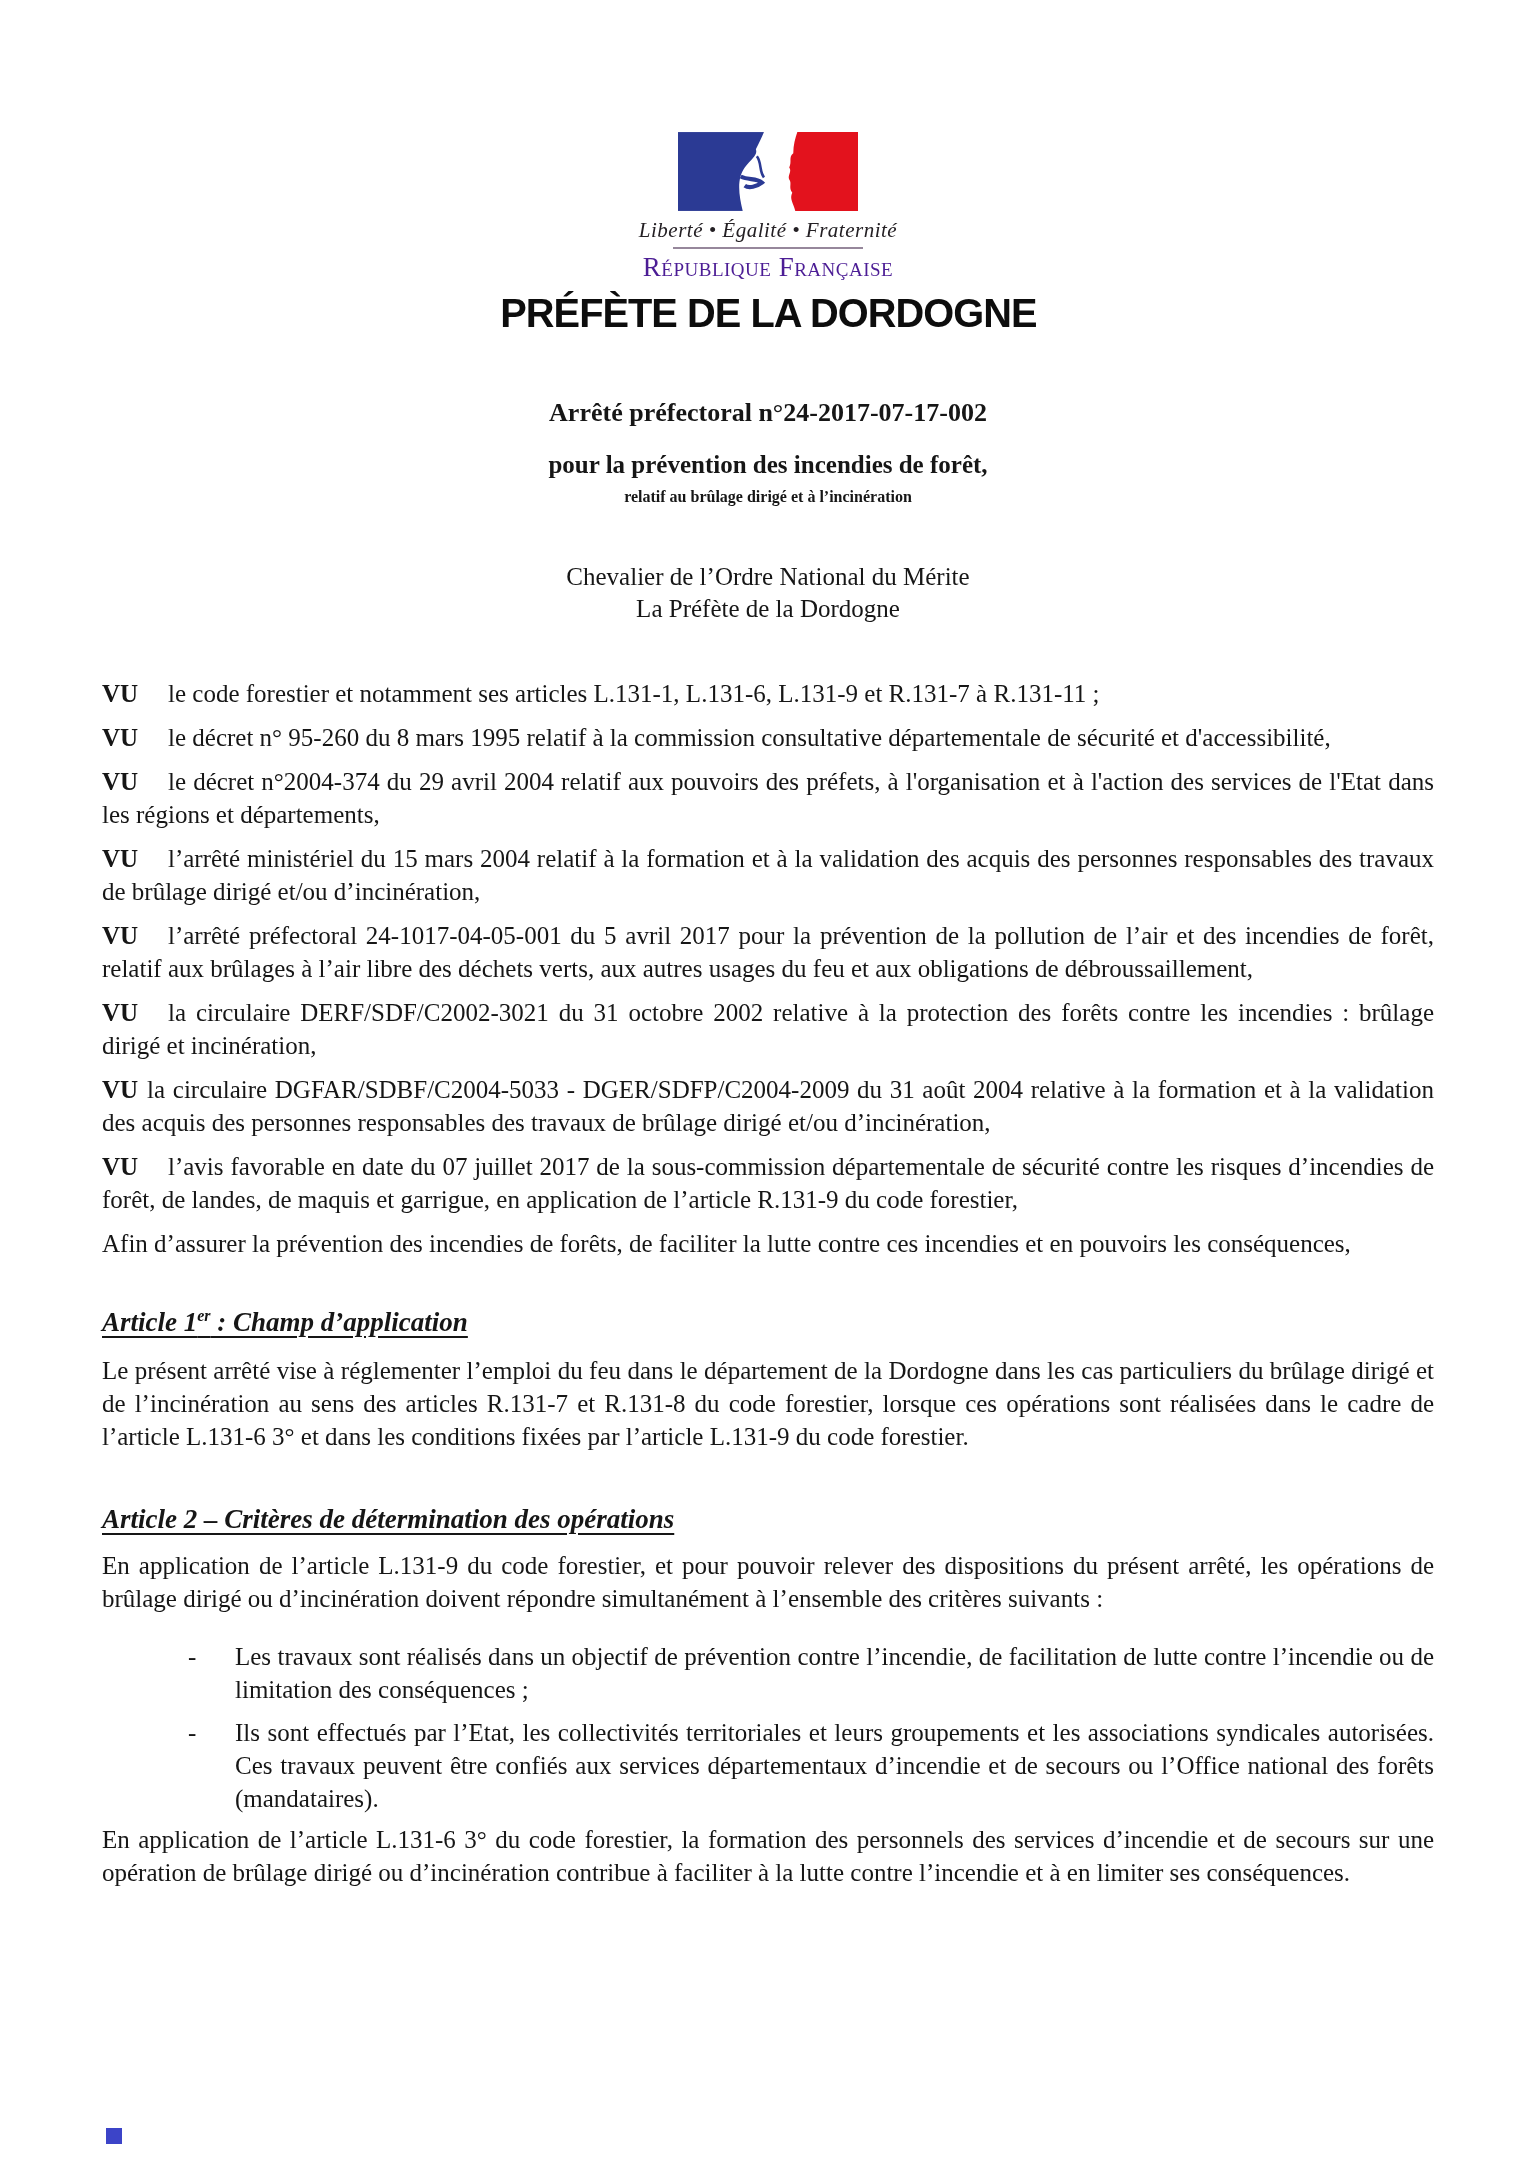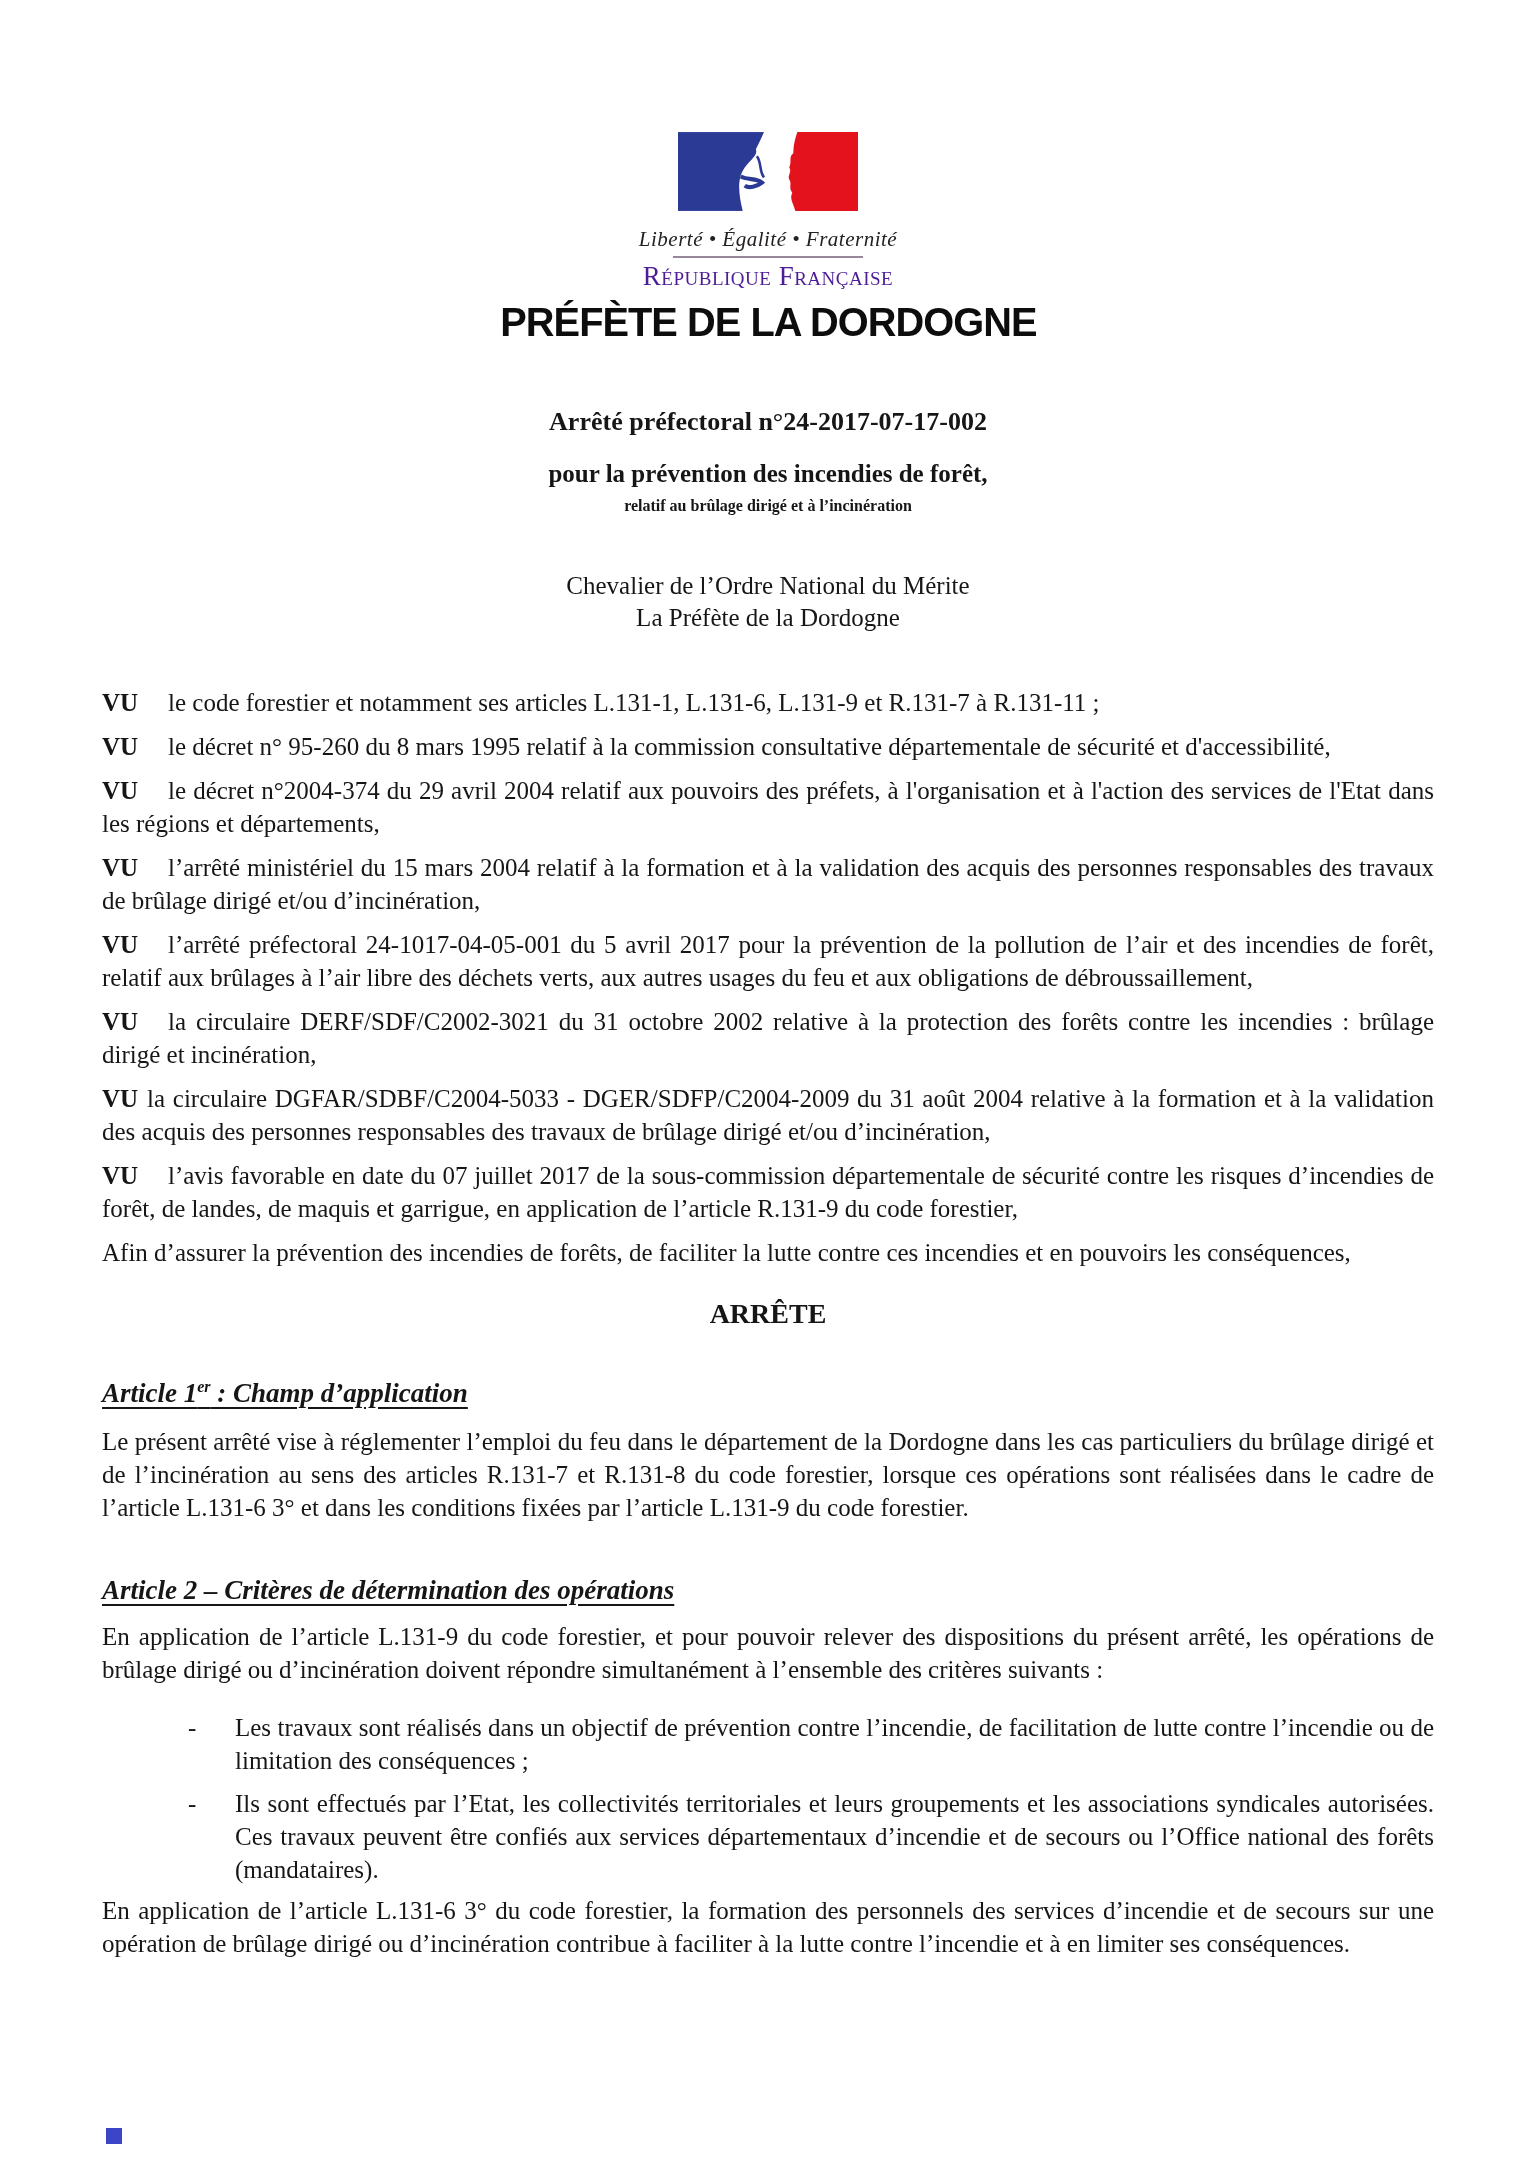--- a/index.html
+++ b/index.html
@@ -11,21 +11,21 @@
     font-family:"Liberation Serif", serif;
     color:#161616;
     overflow:hidden;
   }
   .content { margin:0 102px; }
 
   
   .header-block { padding-top:132px; text-align:center; }
   .flag-logo { display:block; margin:0 auto; width:180px; height:79px; }
   .motto {
-    margin-top:16px; font-style:italic; font-size:21px; color:#242024;
+    margin-top:7px; font-style:italic; font-size:21px; color:#242024;
     letter-spacing:0.5px;
   }
   .motto-rule { width:190px; height:2px; background:#96879b; margin:4px auto 3px; }
   .republic {
     font-variant:small-caps; font-size:27px; color:#4c1d95; letter-spacing:0.5px;
   }
   .authority {
     margin-top:7px;
     font-family:"Liberation Sans", sans-serif;
     font-weight:bold; font-size:41px; color:#0d0d0d;
@@ -124,21 +124,20 @@
     <p class="vu-para"><span class="vu-label">VU</span><span>le décret n° 95-260 du 8 mars 1995 relatif à la commission consultative départementale de sécurité et d'accessibilité,</span></p>
     <p class="vu-para"><span class="vu-label">VU</span><span>le décret n°2004-374 du 29 avril 2004 relatif aux pouvoirs des préfets, à l'organisation et à l'action des services de l'Etat dans les régions et départements,</span></p>
     <p class="vu-para"><span class="vu-label">VU</span><span>l’arrêté ministériel du 15 mars 2004 relatif à la formation et à la validation des acquis des personnes responsables des travaux de brûlage dirigé et/ou d’incinération,</span></p>
     <p class="vu-para"><span class="vu-label">VU</span><span>l’arrêté préfectoral 24-1017-04-05-001 du 5 avril 2017 pour la prévention de la pollution de l’air et des incendies de forêt, relatif aux brûlages à l’air libre des déchets verts, aux autres usages du feu et aux obligations de débroussaillement,</span></p>
     <p class="vu-para"><span class="vu-label">VU</span><span>la circulaire DERF/SDF/C2002-3021 du 31 octobre 2002 relative à la protection des forêts contre les incendies : brûlage dirigé et incinération,</span></p>
     <p class="vu-para inline"><span class="vu-label">VU</span><span>la circulaire DGFAR/SDBF/C2004-5033 - DGER/SDFP/C2004-2009 du 31 août 2004 relative à la formation et à la validation des acquis des personnes responsables des travaux de brûlage dirigé et/ou d’incinération,</span></p>
     <p class="vu-para"><span class="vu-label">VU</span><span>l’avis favorable en date du 07 juillet 2017 de la sous-commission départementale de sécurité contre les risques d’incendies de forêt, de landes, de maquis et garrigue, en application de l’article R.131-9 du code forestier,</span></p>
     <p class="plain-para">Afin d’assurer la prévention des incendies de forêts, de faciliter la lutte contre ces incendies et en pouvoirs les conséquences,</p>
   </div>
 
-  <div class="decree-word content">ARRÊTE</div>
 
   <div class="content">
     <div class="article-heading"><span>Article 1</span><span class="sup">er</span><span> : Champ d’application</span></div>
     <p class="article-body">Le présent arrêté vise à réglementer l’emploi du feu dans le département de la Dordogne dans les cas particuliers du brûlage dirigé et de l’incinération au sens des articles R.131-7 et R.131-8 du code forestier, lorsque ces opérations sont réalisées dans le cadre de l’article L.131-6 3° et dans les conditions fixées par l’article L.131-9 du code forestier.</p>
   </div>
 
   <div class="content">
     <div class="article-heading second">Article 2 – Critères de détermination des opérations</div>
     <p class="article-body intro">En application de l’article L.131-9 du code forestier, et pour pouvoir relever des dispositions du présent arrêté, les opérations de brûlage dirigé ou d’incinération doivent répondre simultanément à l’ensemble des critères suivants :</p>
     <div class="bullet first">

